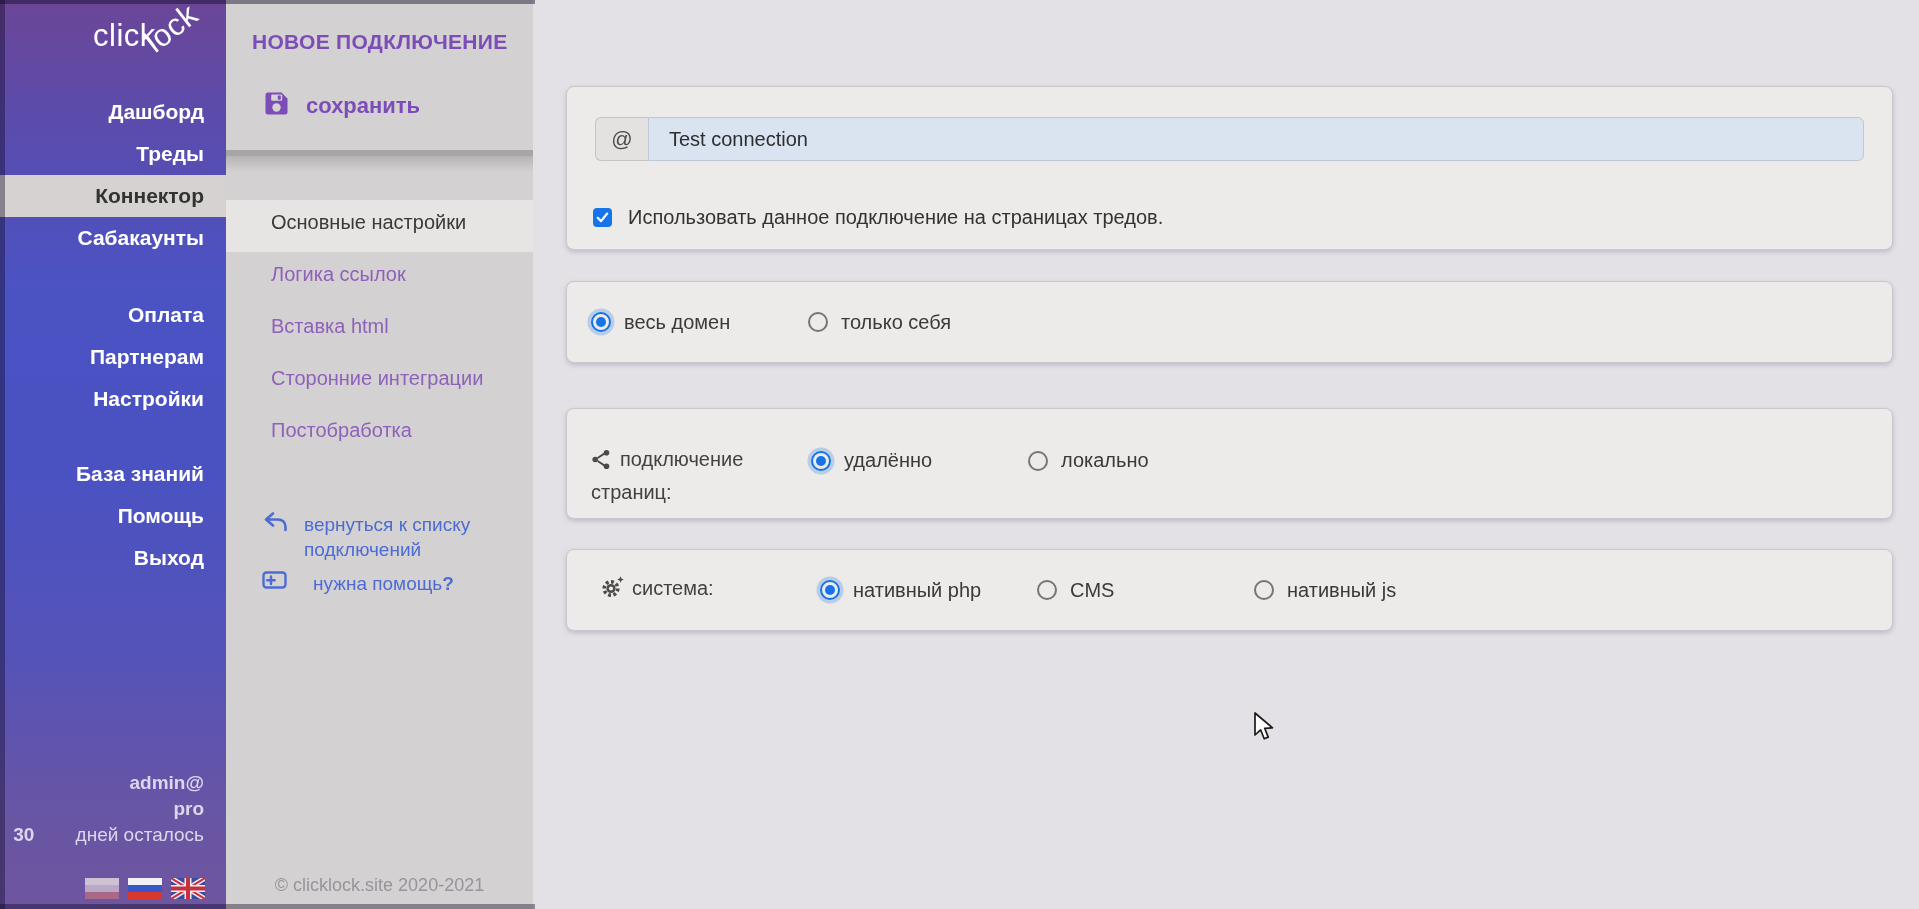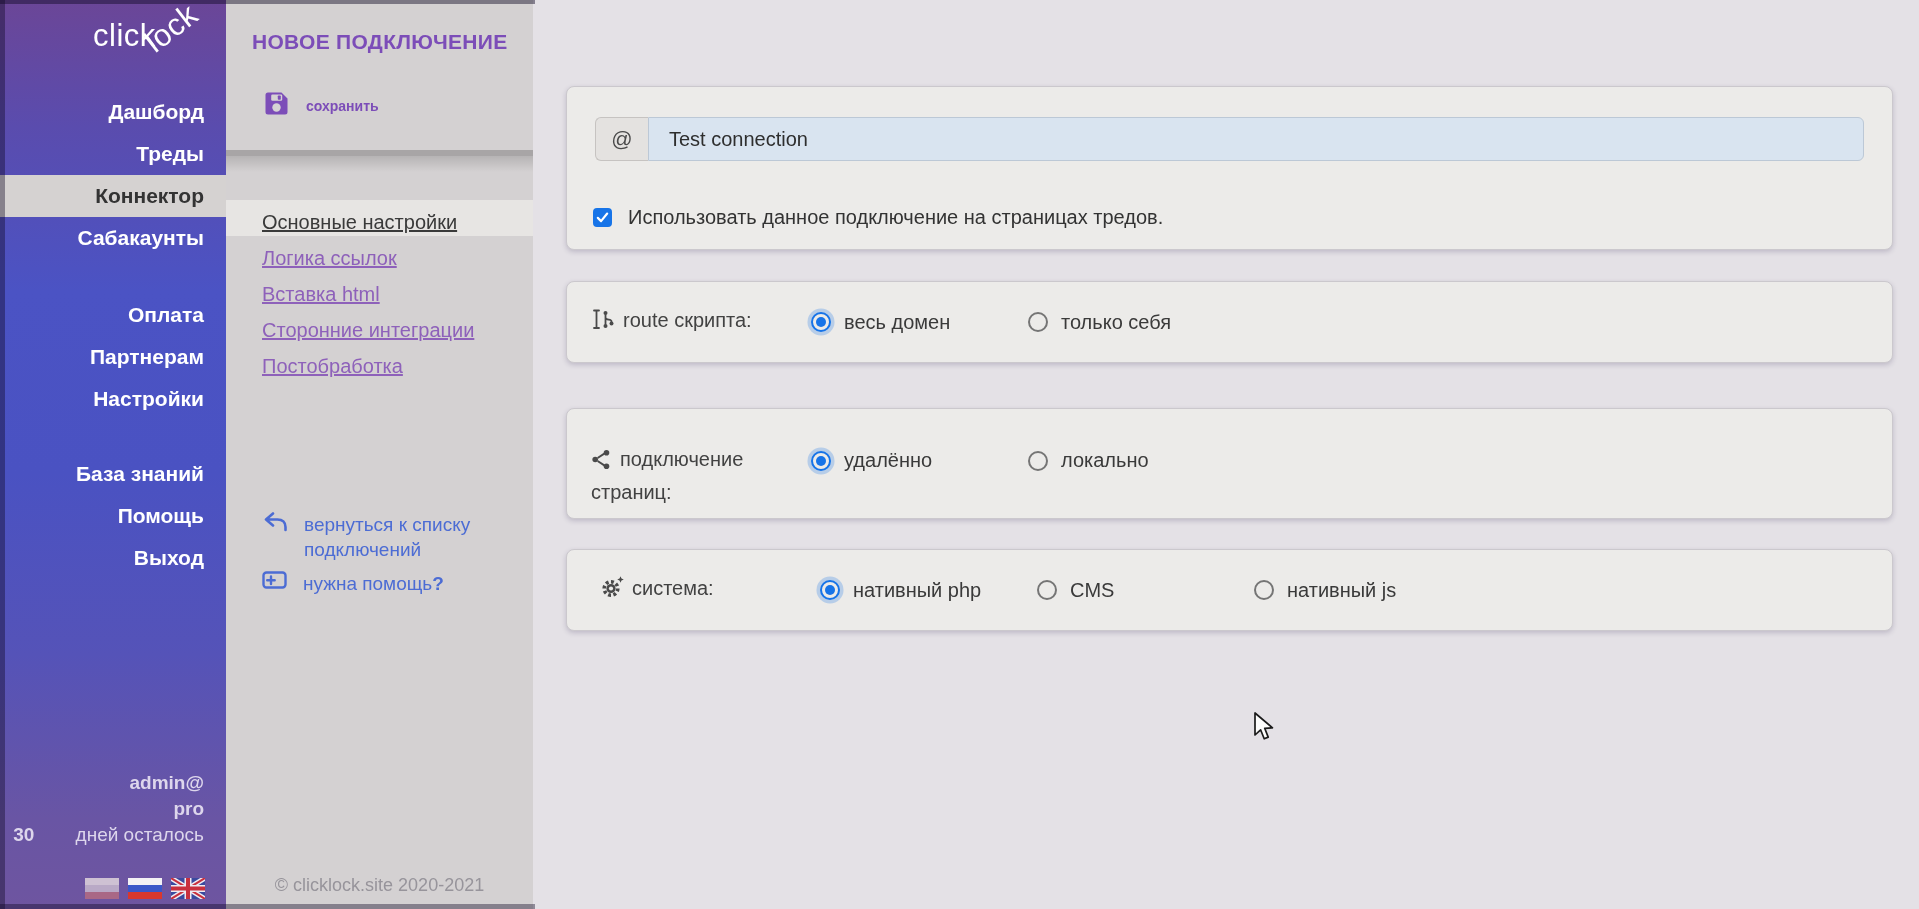--- a/index.html
+++ b/index.html
@@ -34,30 +34,30 @@
   .account { position:absolute; top:770px; right:22px; text-align:right; color:#DDD6EC; font-size:19px; line-height:26px; font-weight:bold; }
   .account .thin { font-weight:normal;padding-left:36px; }
   .flags { position:absolute; top:878px; right:21px; display:flex; gap:9px; }
   .flag { width:34px; height:21px; display:block; }
   .flag-stripes div { height:7px; }
 
   
   .panel { position:absolute; left:226px; top:0; width:307px; height:909px; background:#D4D1D2; z-index:1; }
   .panel-title { padding:30px 0 0 26px; color:#7C4DB8; font-size:21px; font-weight:bold; letter-spacing:.3px; }
   .save-row { position:absolute; top:90px; left:37px; display:flex; align-items:center; gap:16px; cursor:pointer; }
-  .save-label { color:#7C4DB8; font-size:14px; font-weight:bold; }
+  .save-label { color:#7C4DB8; font-size:22px; font-weight:bold; }
   .panel-divider { position:absolute; top:150px; left:0; width:100%; height:6px; background:#A8A5A6; }
   .panel-divider::after { content:""; position:absolute; top:6px; left:0; width:100%; height:16px;
       background:linear-gradient(180deg,rgba(0,0,0,.14),rgba(0,0,0,0)); }
   .menu { position:absolute; top:200px; left:0; width:100%; }
-  .menu-item { height:36px; line-height:44px; padding-left:36px; font-size:20px; color:#8E61BA; cursor:pointer; white-space:nowrap;text-decoration:underline; }
+  .menu-item { height:52px; line-height:44px; padding-left:45px; font-size:20px; color:#8E61BA; cursor:pointer; white-space:nowrap; }
   .menu-item.active { background:#E7E5E3; color:#3A3A3A; }
   .back-row { position:absolute; top:512px; left:36px; display:flex; gap:15px; cursor:pointer; }
   .back-row .txt { width:180px; font-size:19px; line-height:25px; color:#4C6CD4; }
-  .help-row { position:absolute; top:571px; left:36px; display:flex; align-items:center; gap:16px; cursor:pointer;justify-content:center; }
+  .help-row { position:absolute; top:571px; left:36px; display:flex; align-items:center; gap:26px; cursor:pointer;justify-content:center; }
   .help-row .txt { font-size:19px; color:#4C6CD4; }
   .help-q { font-weight:bold; }
   .panel-footer { position:absolute; bottom:13px; left:0; width:100%; text-align:center; color:#97949B; font-size:18px; }
 
   
   .main { position:absolute; left:533px; top:0; right:0; height:909px; }
   .main-header { position:absolute; left:7px; top:24px; display:flex; align-items:center; gap:13px; }
   .main-heading { font-size:21px; font-weight:bold; color:#4A4A4A; }
 
   .card {
@@ -211,31 +211,20 @@
         <svg width="13" height="13" viewBox="0 0 18 18" fill="none">
             <path d="M2.5 9.5 L7 14 L15.5 3.5" stroke="#fff" stroke-width="3" stroke-linecap="round" stroke-linejoin="round"></path>
           </svg>
       </span>
       <span class="cb-label">Использовать данное подключение на страницах тредов.</span>
     </div>
   </div>
 
   <div class="card card2">
     <div class="card-row">
-      <div class="row-label">
-        <span class="ricon">
-          <svg width="24" height="23" viewBox="0 0 24 23" fill="none" stroke="#4A4A4A" stroke-width="1.8" stroke-linecap="round">
-            <path d="M3 2.5 h5 M5.5 2.5 v17.5 M3 20 h5"></path>
-            <path d="M14.5 7 v9 M14.5 9.5 C14.5 13 20.5 10.5 20.5 13.5"></path>
-            <circle cx="14.5" cy="5" r="2" fill="#4A4A4A" stroke="none"></circle>
-            <circle cx="14.5" cy="18" r="2" fill="#4A4A4A" stroke="none"></circle>
-            <circle cx="20.5" cy="15.5" r="2" fill="#4A4A4A" stroke="none"></circle>
-          </svg>
-        </span><span>route скрипта:</span>
-      </div>
       <div class="opts">
         <label class="opt">
           <span class="radio sel"></span>
           <span class="opt-label">весь домен</span>
         </label>
         <label class="opt">
           <span class="radio"></span>
           <span class="opt-label">только себя</span>
         </label>
       </div>

